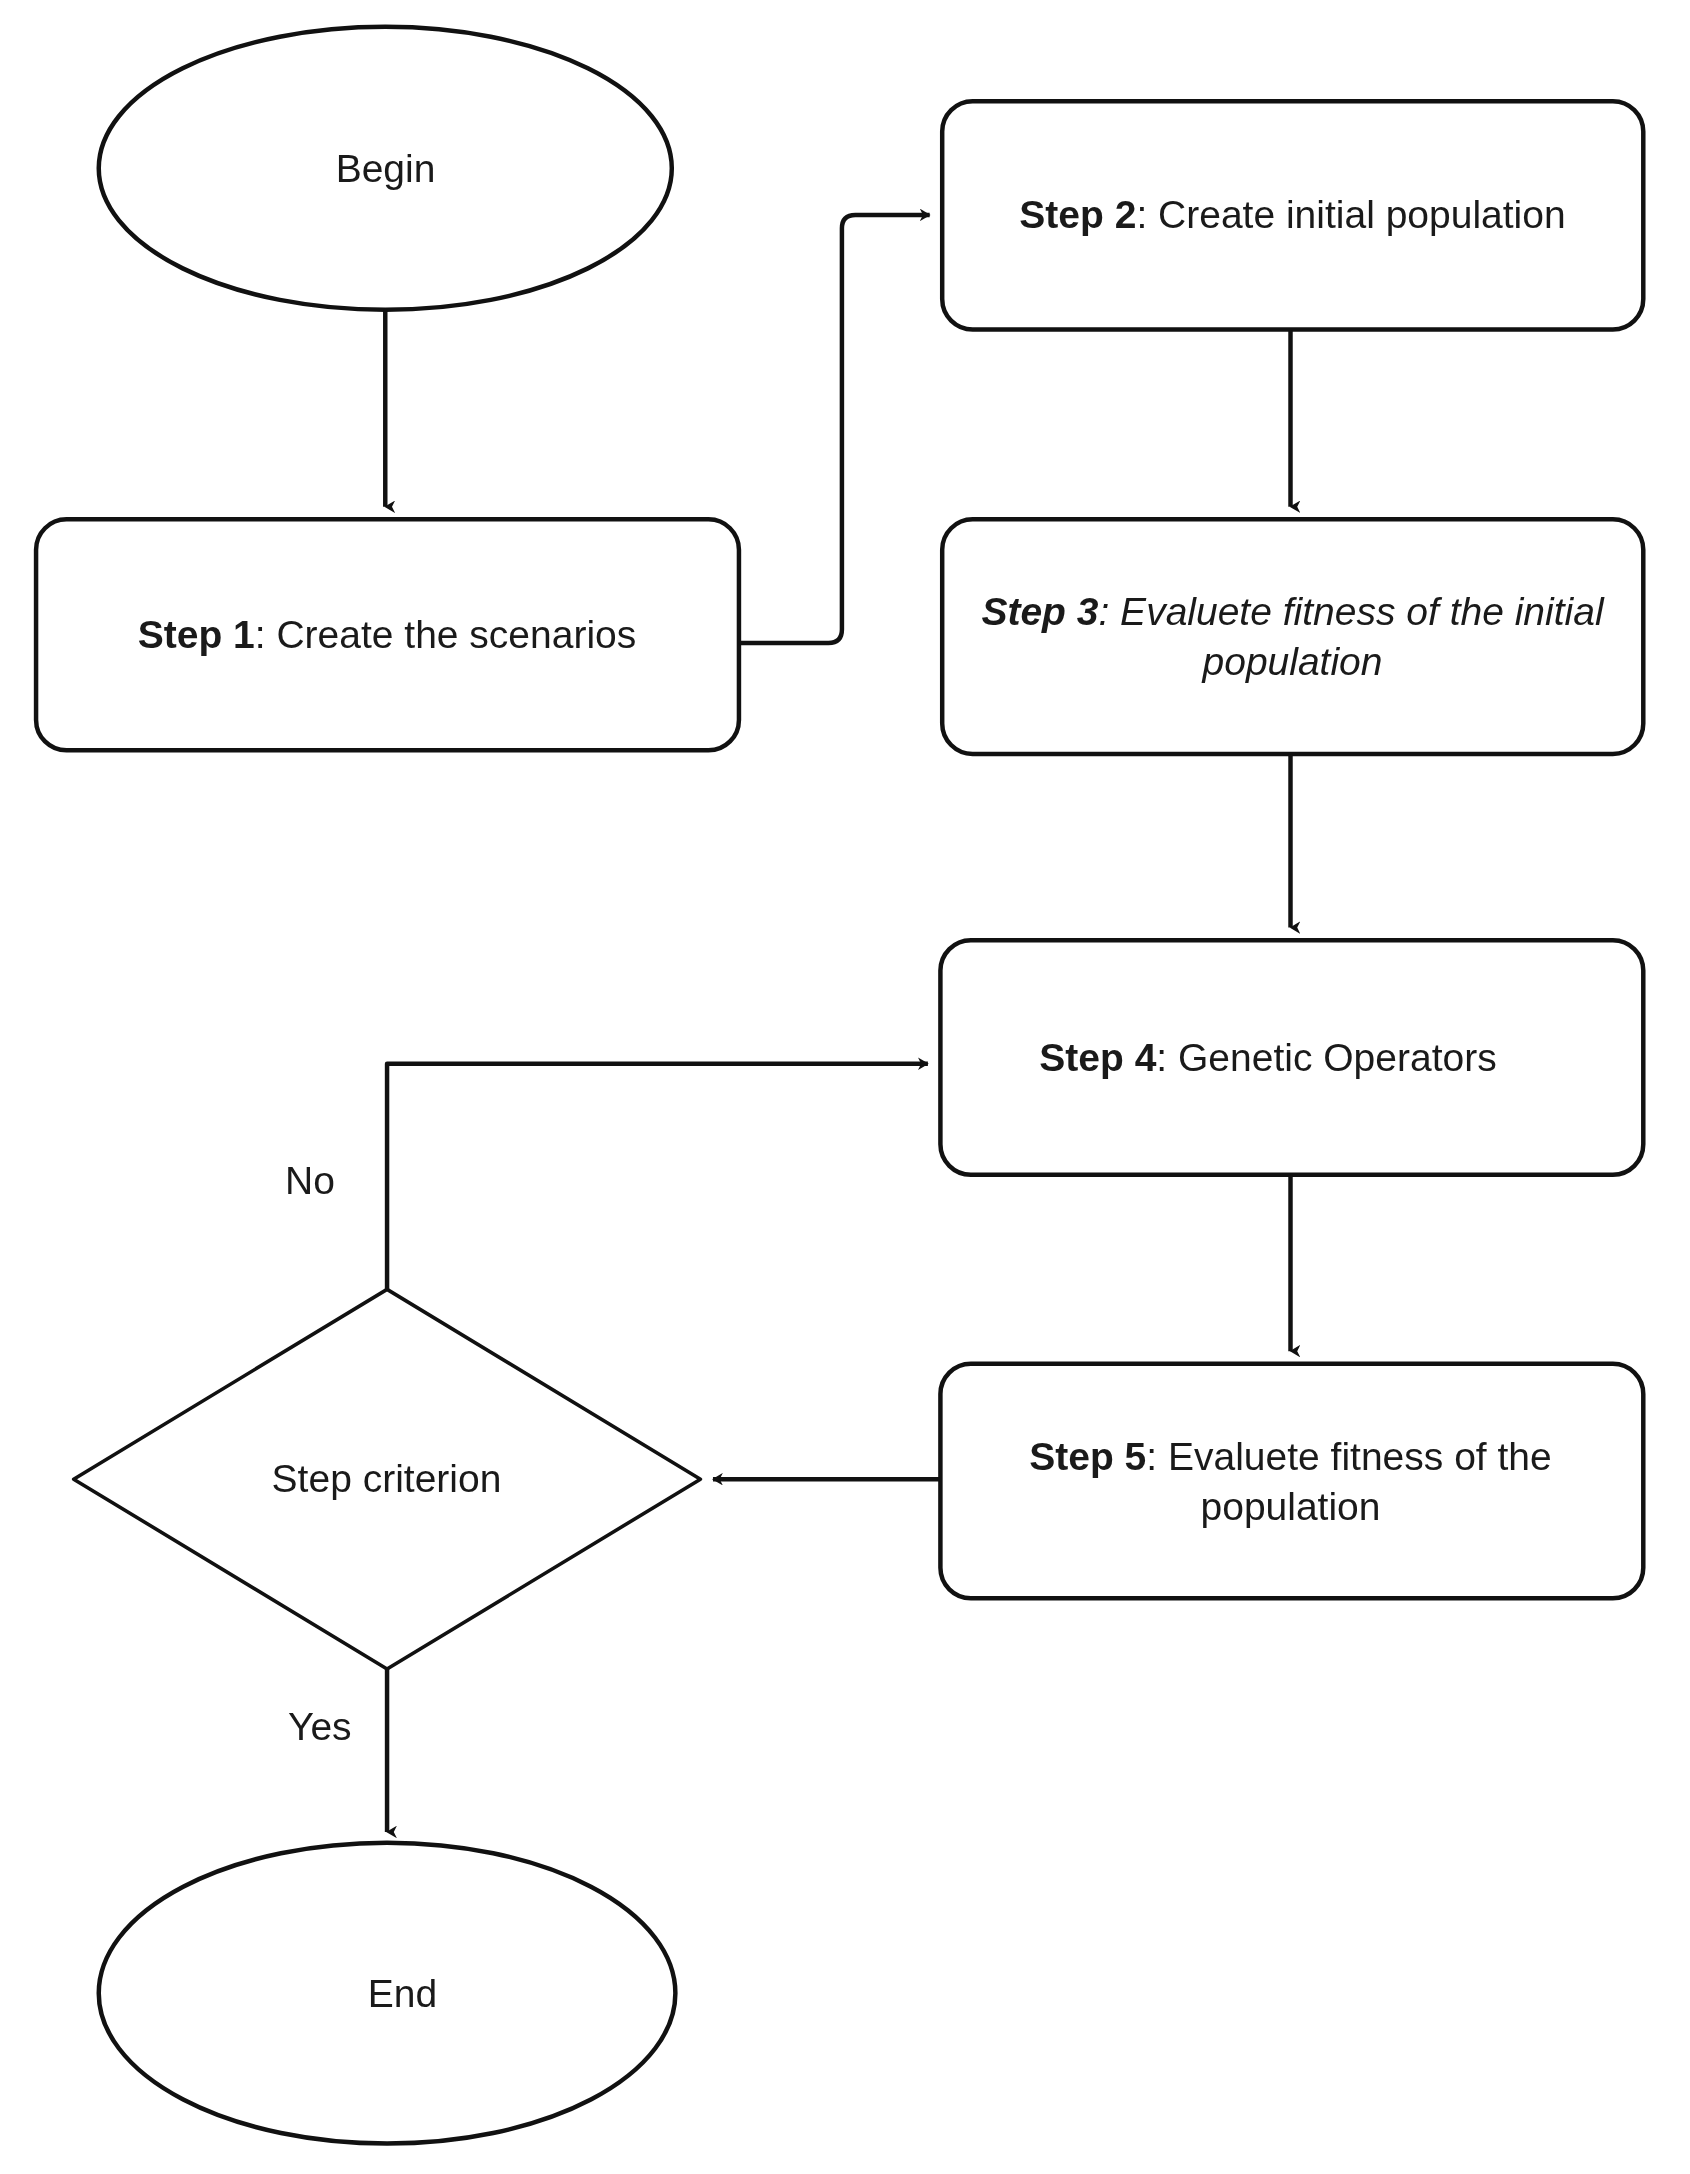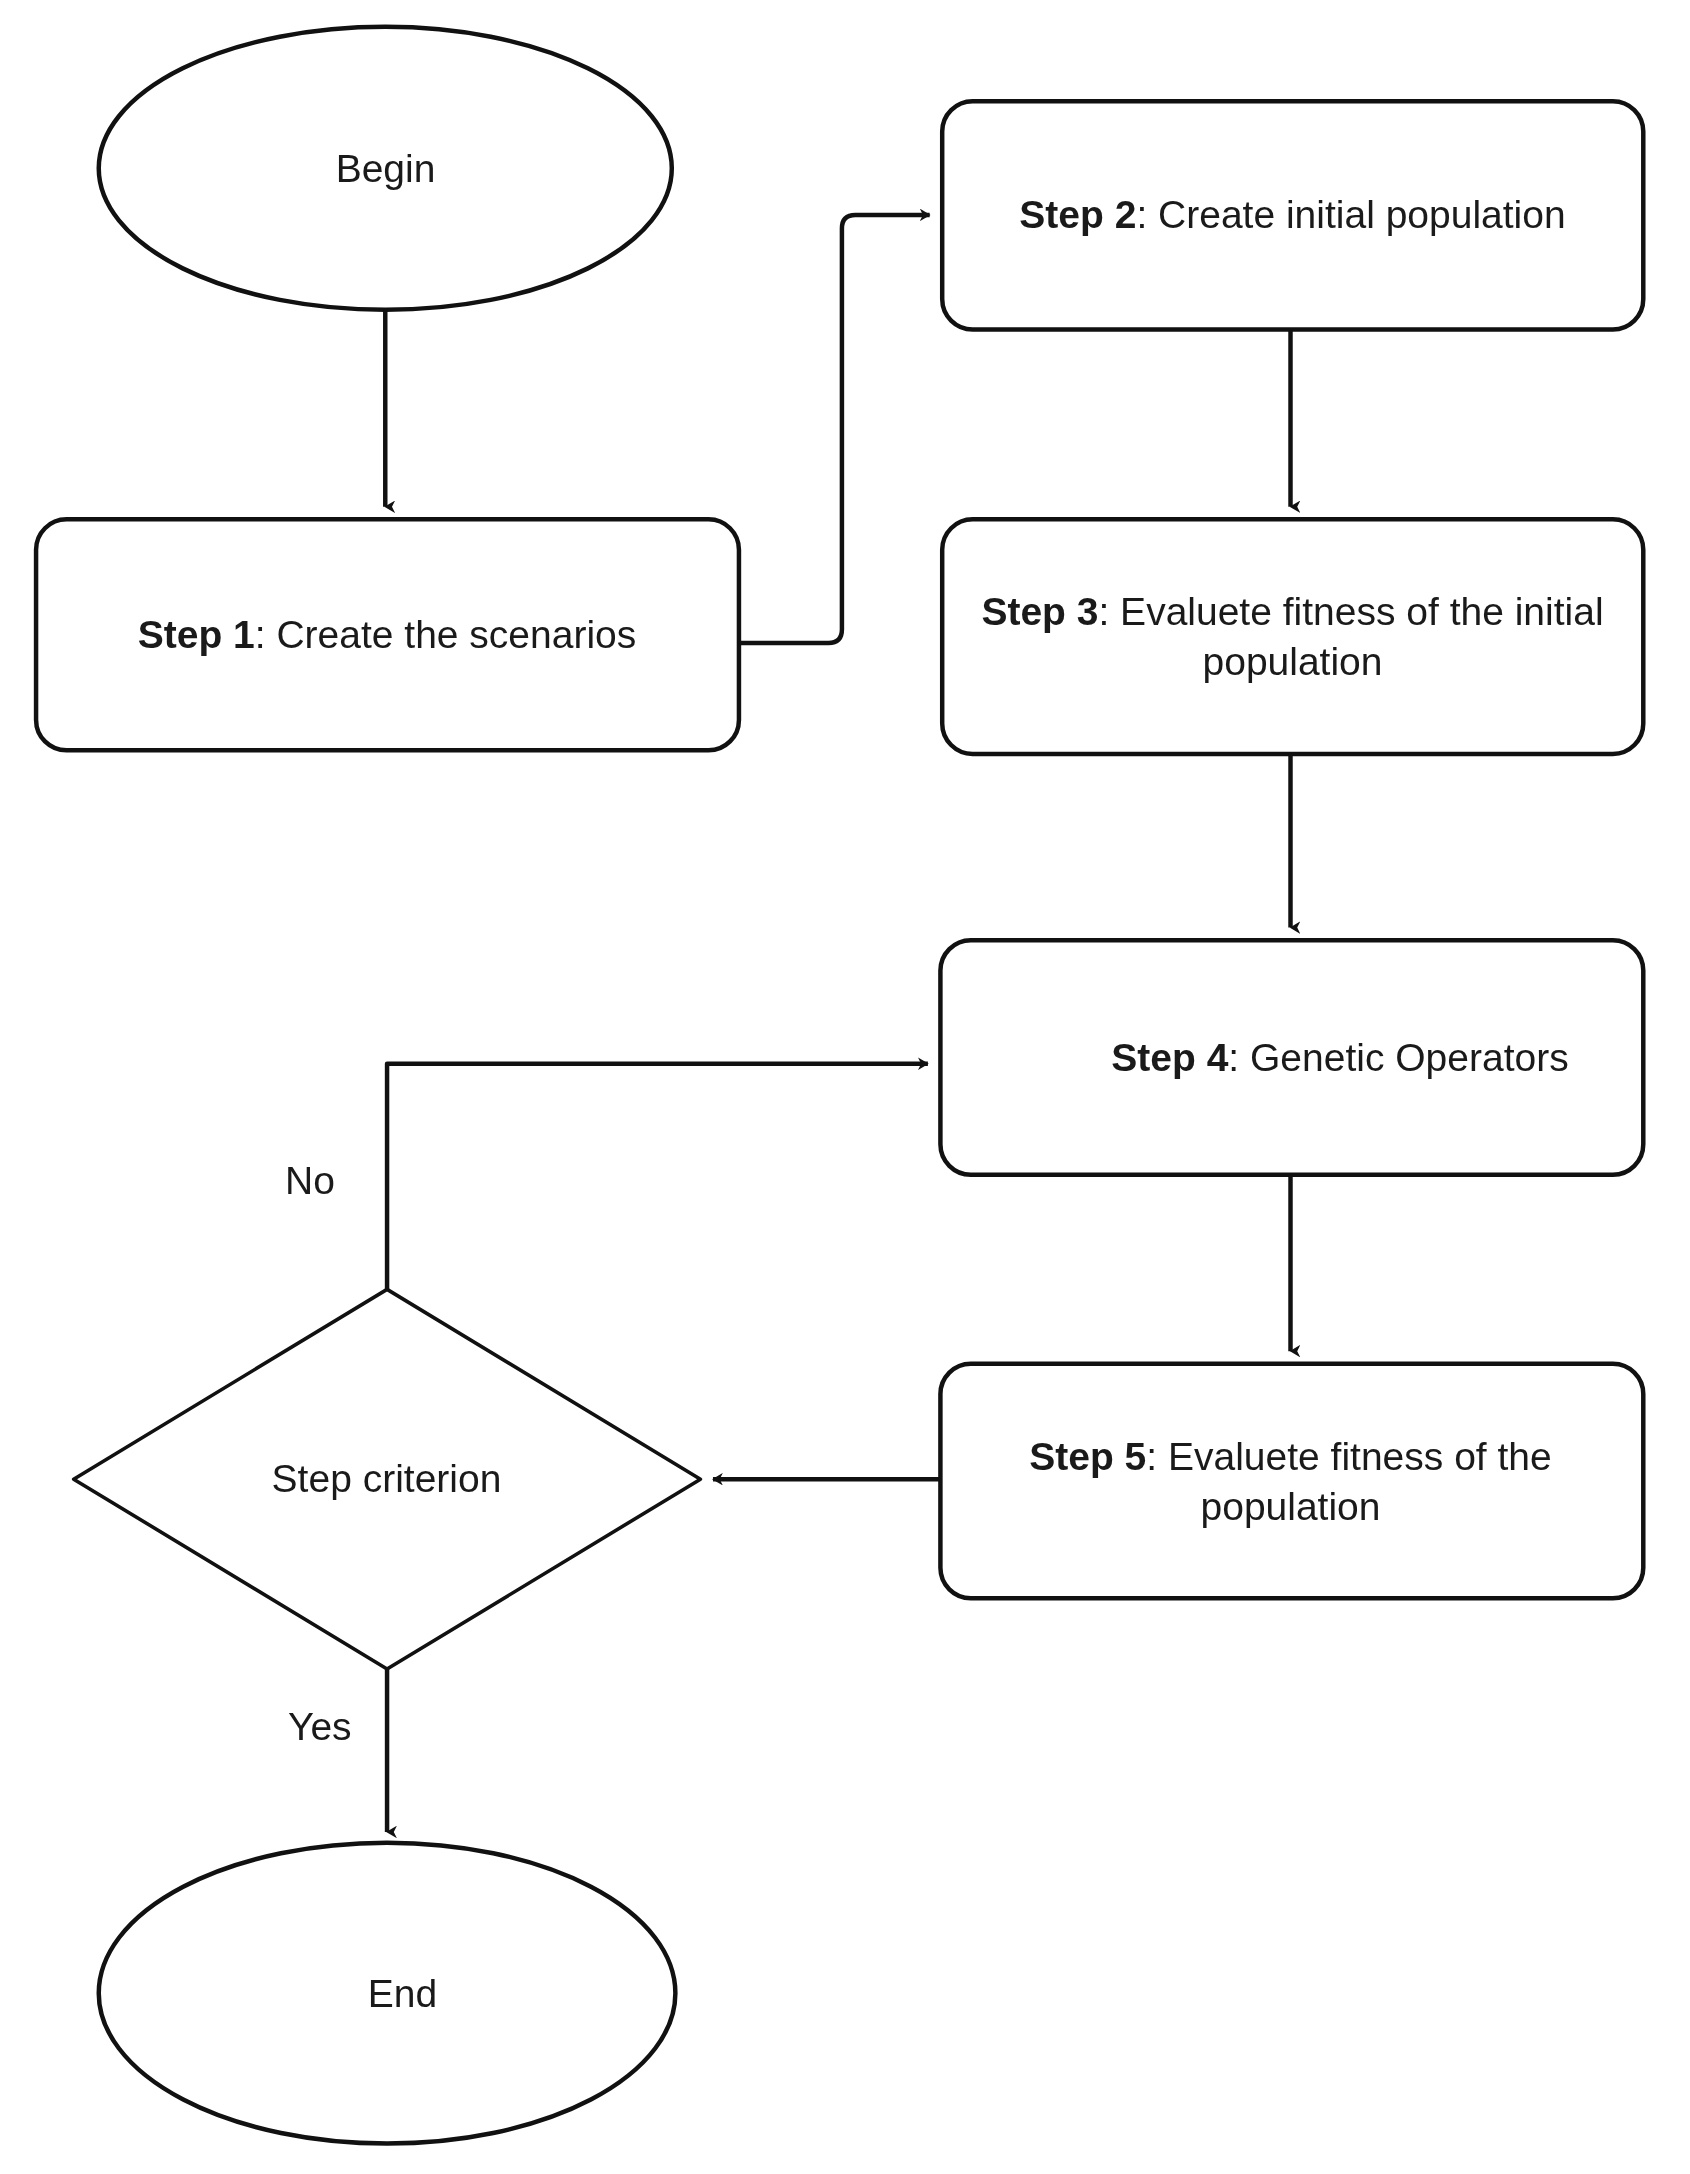--- a/index.html
+++ b/index.html
@@ -110,25 +110,25 @@
   </div>
 
   <div class="node-label" style="left:49px; top:519px; width:676px; height:231px;">
     <span><span class="strong">Step 1</span><span>: Create the scenarios</span></span>
   </div>
 
   <div class="node-label" style="left:967px; top:101px; width:651px; height:228px;text-align:center;">
     <span><span class="strong">Step 2</span><span>: Create initial population</span></span>
   </div>
 
-  <div class="node-label" style="left:951px; top:519px; width:683px; height:235px;">
+  <div class="node-label" style="left:951px; top:519px; width:683px; height:235px;font-style:italic;">
     <span><span class="strong">Step 3</span><span>: Evaluete fitness of the initial population</span></span>
   </div>
 
-  <div class="node-label" style="left:994px; top:940px; width:692px; height:235px;align-items:center;">
+  <div class="node-label" style="left:922px; top:940px; width:692px; height:235px;align-items:center;">
     <span><span class="strong">Step 4</span><span>: Genetic Operators</span></span>
   </div>
 
   <div class="node-label" style="left:949px; top:1364px; width:683px; height:235px;">
     <span><span class="strong">Step 5</span><span>: Evaluete fitness of the population</span></span>
   </div>
 
   <div class="node-label" style="left:118px; top:1429px; width:537px; height:100px;">
     <span>Step criterion</span>
   </div>

